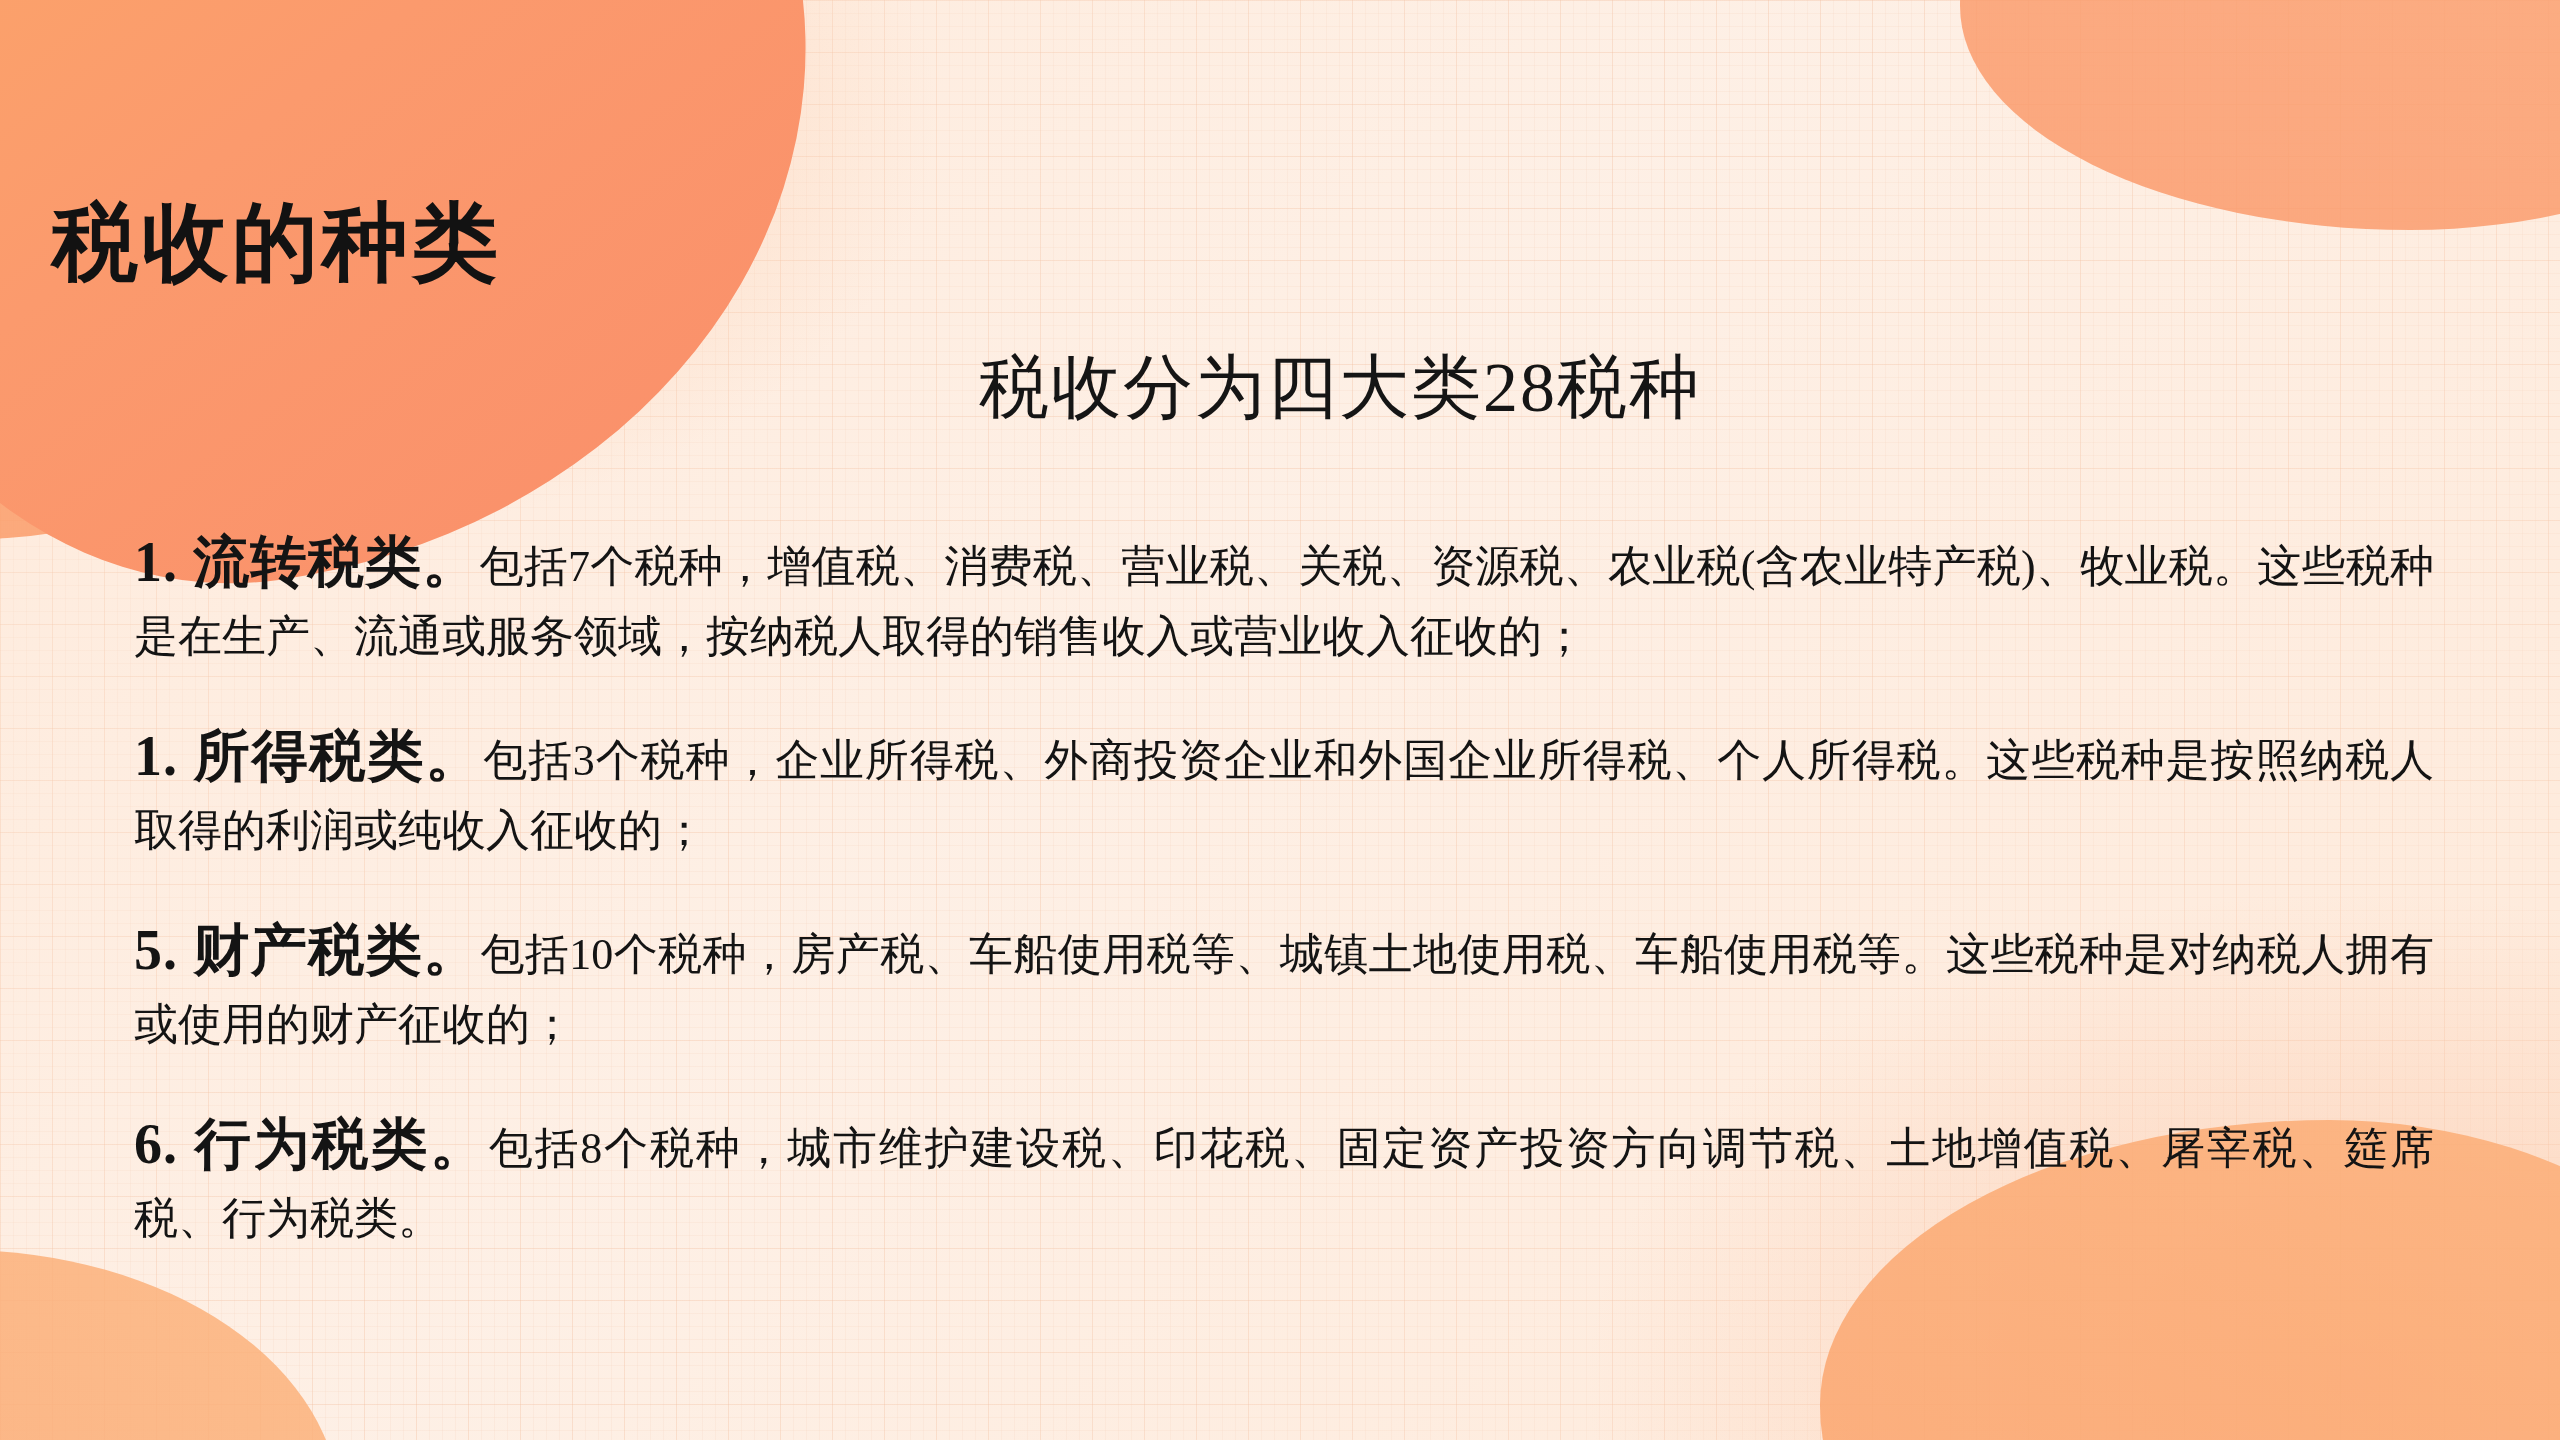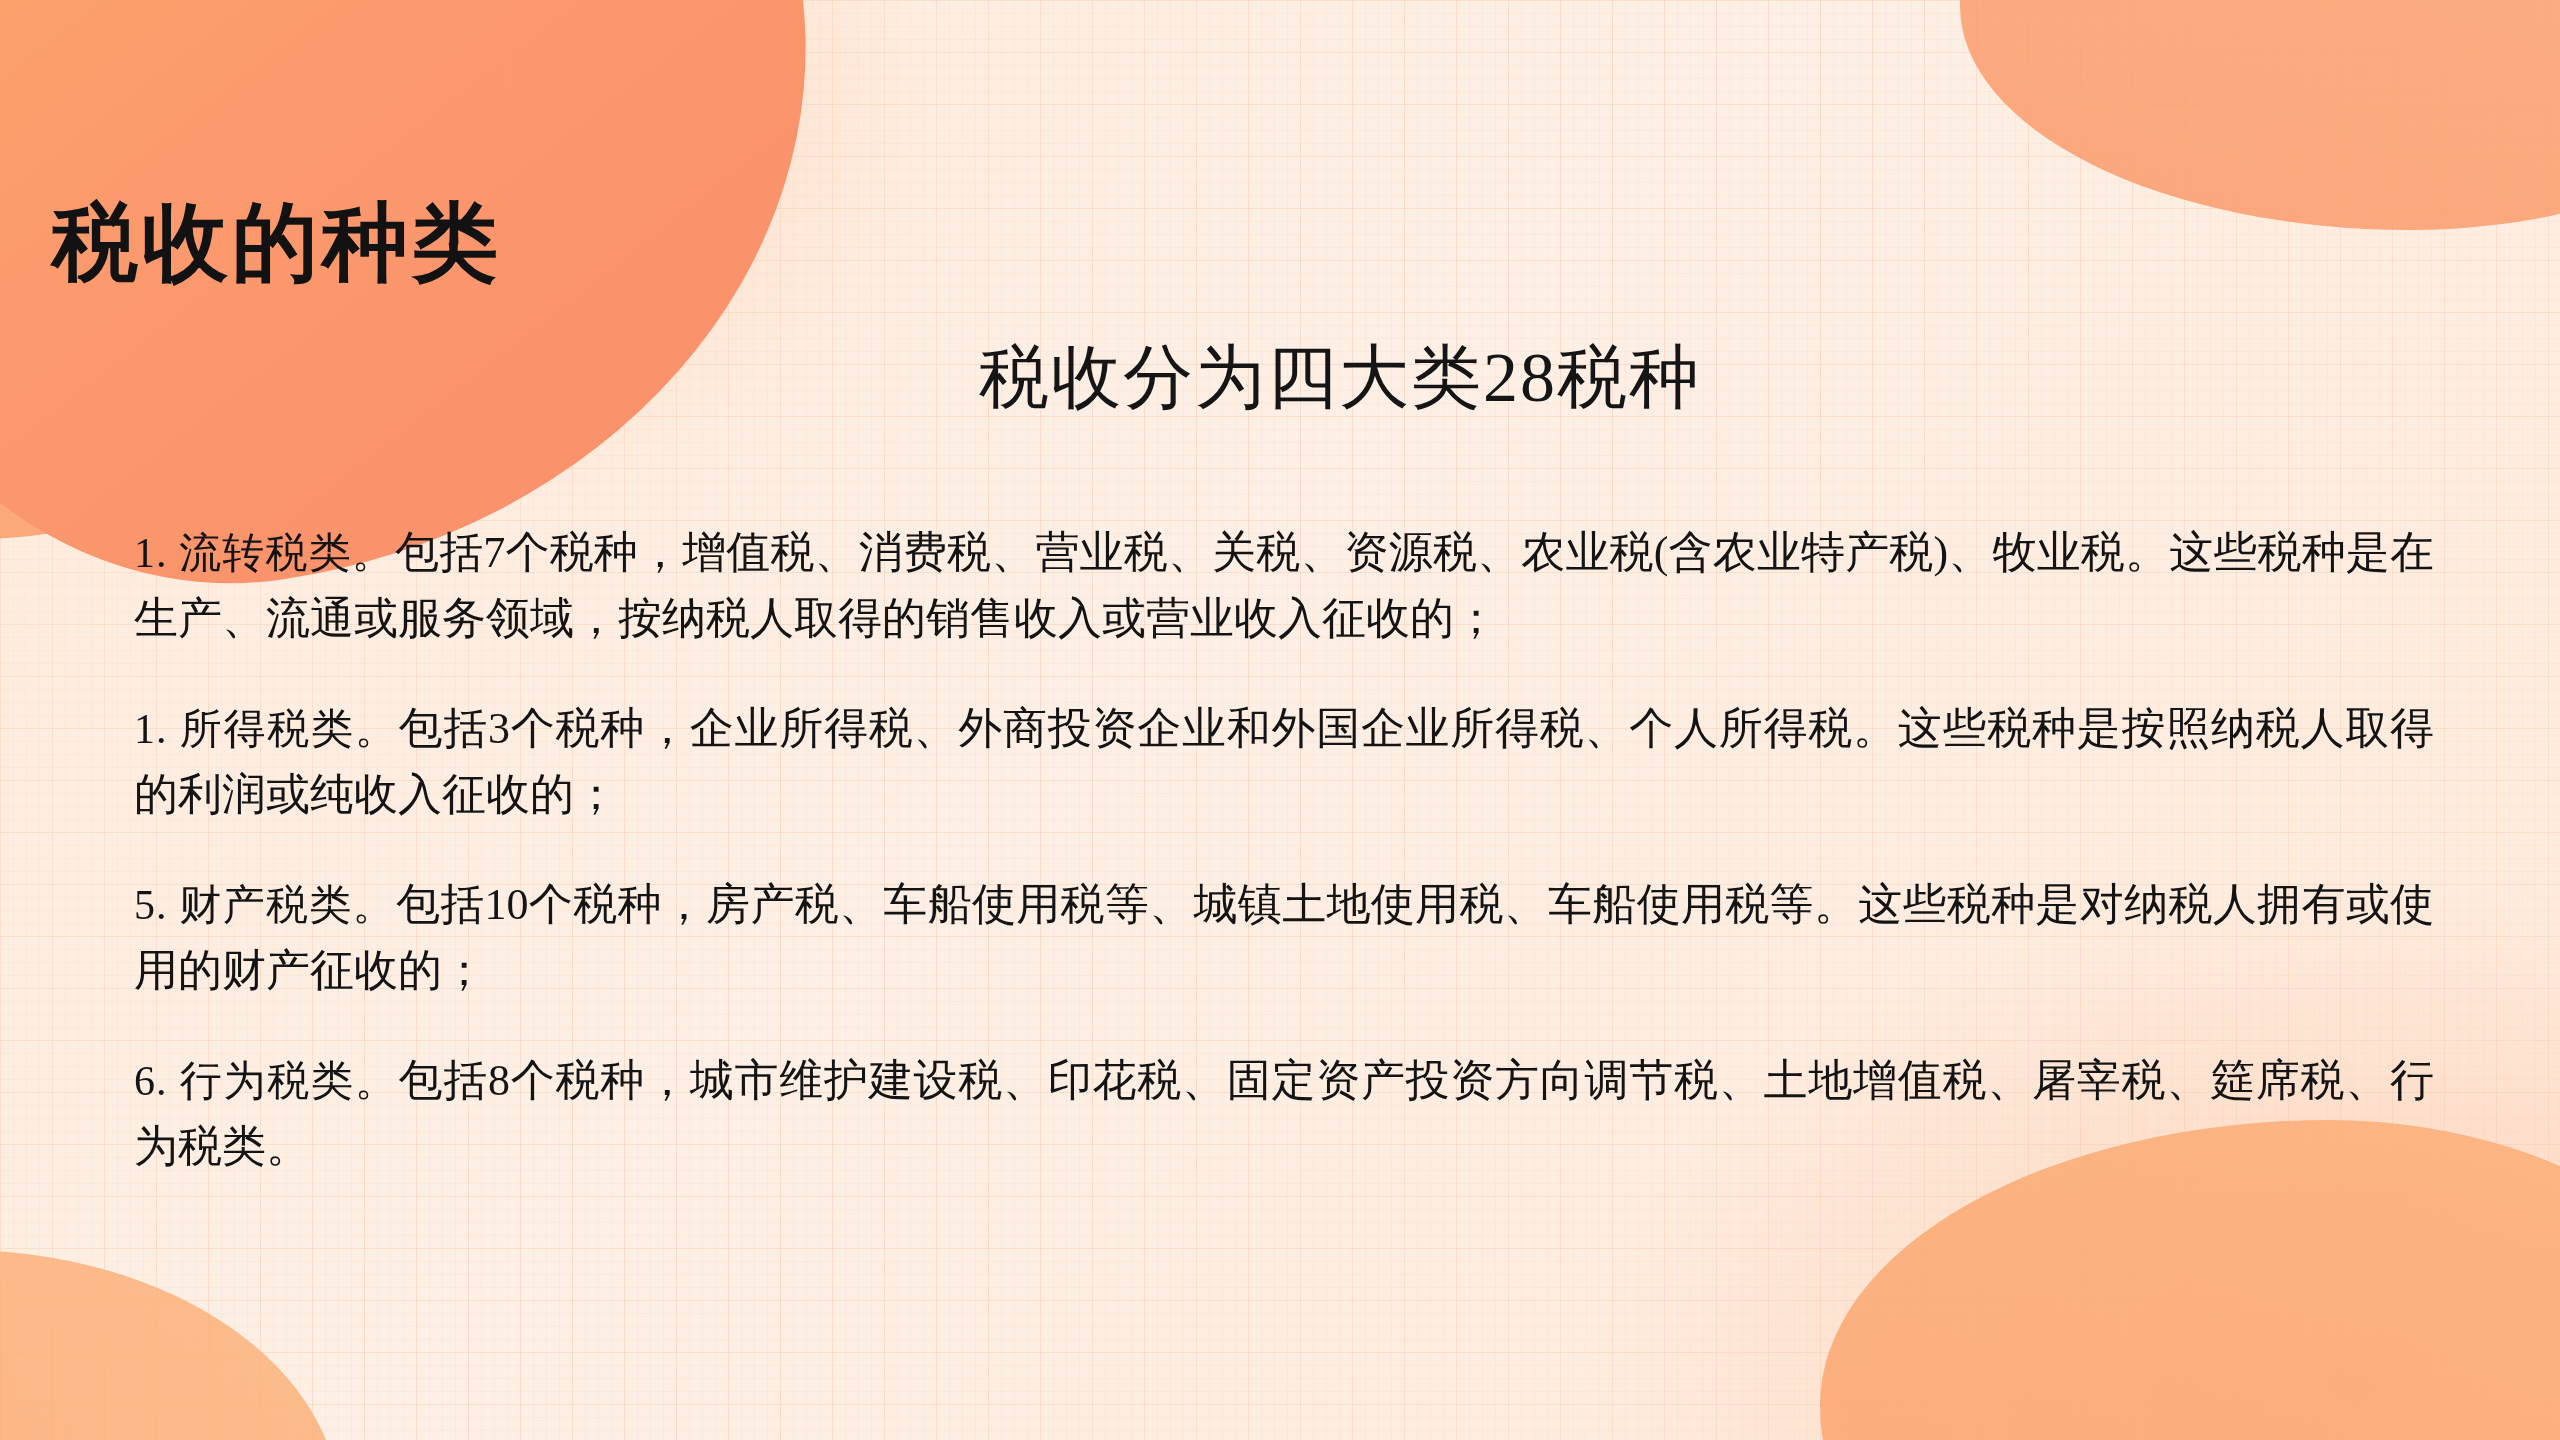--- a/index.html
+++ b/index.html
@@ -62,38 +62,38 @@
   .blob-soft{opacity:.85;filter:blur(.4px);}
   
   .content{position:absolute;inset:0;}
   .slide-title{
     position:absolute;left:52px;top:138px;
     font-size:86px;line-height:1.1;color:#121212;
     font-family:"Liberation Serif","DejaVu Serif",serif;
     letter-spacing:4px;white-space:nowrap;
   }
   .slide-subtitle{
-    position:absolute;left:0;right:0;top:338px;
+    position:absolute;left:0;right:0;top:348px;
     text-align:center;padding-left:120px;
     font-size:70px;line-height:1.15;color:#151515;
     font-family:"Liberation Serif","DejaVu Serif",serif;
     letter-spacing:2px;
   }
   .body-block{
     position:absolute;left:134px;top:520px;width:2300px;
   }
   .para{
     margin:0 0 44px 0;
     font-size:36px;line-height:1.5;color:#141414;
     text-align:justify;
     font-family:"Liberation Serif","DejaVu Serif",serif;
   }
   .para:last-child{margin-bottom:0;}
   .para .lead{
-    font-size:42px;font-weight:normal;letter-spacing:1px;
+    font-size:56px;font-weight:bold;letter-spacing:1px;
   }
   .para .rest{font-size:44px;}
 </style>
 </head>
 <body>
 
 <div class="slide">
 
   <div class="grid-layer"></div>
   <div class="warm-wash"></div>

